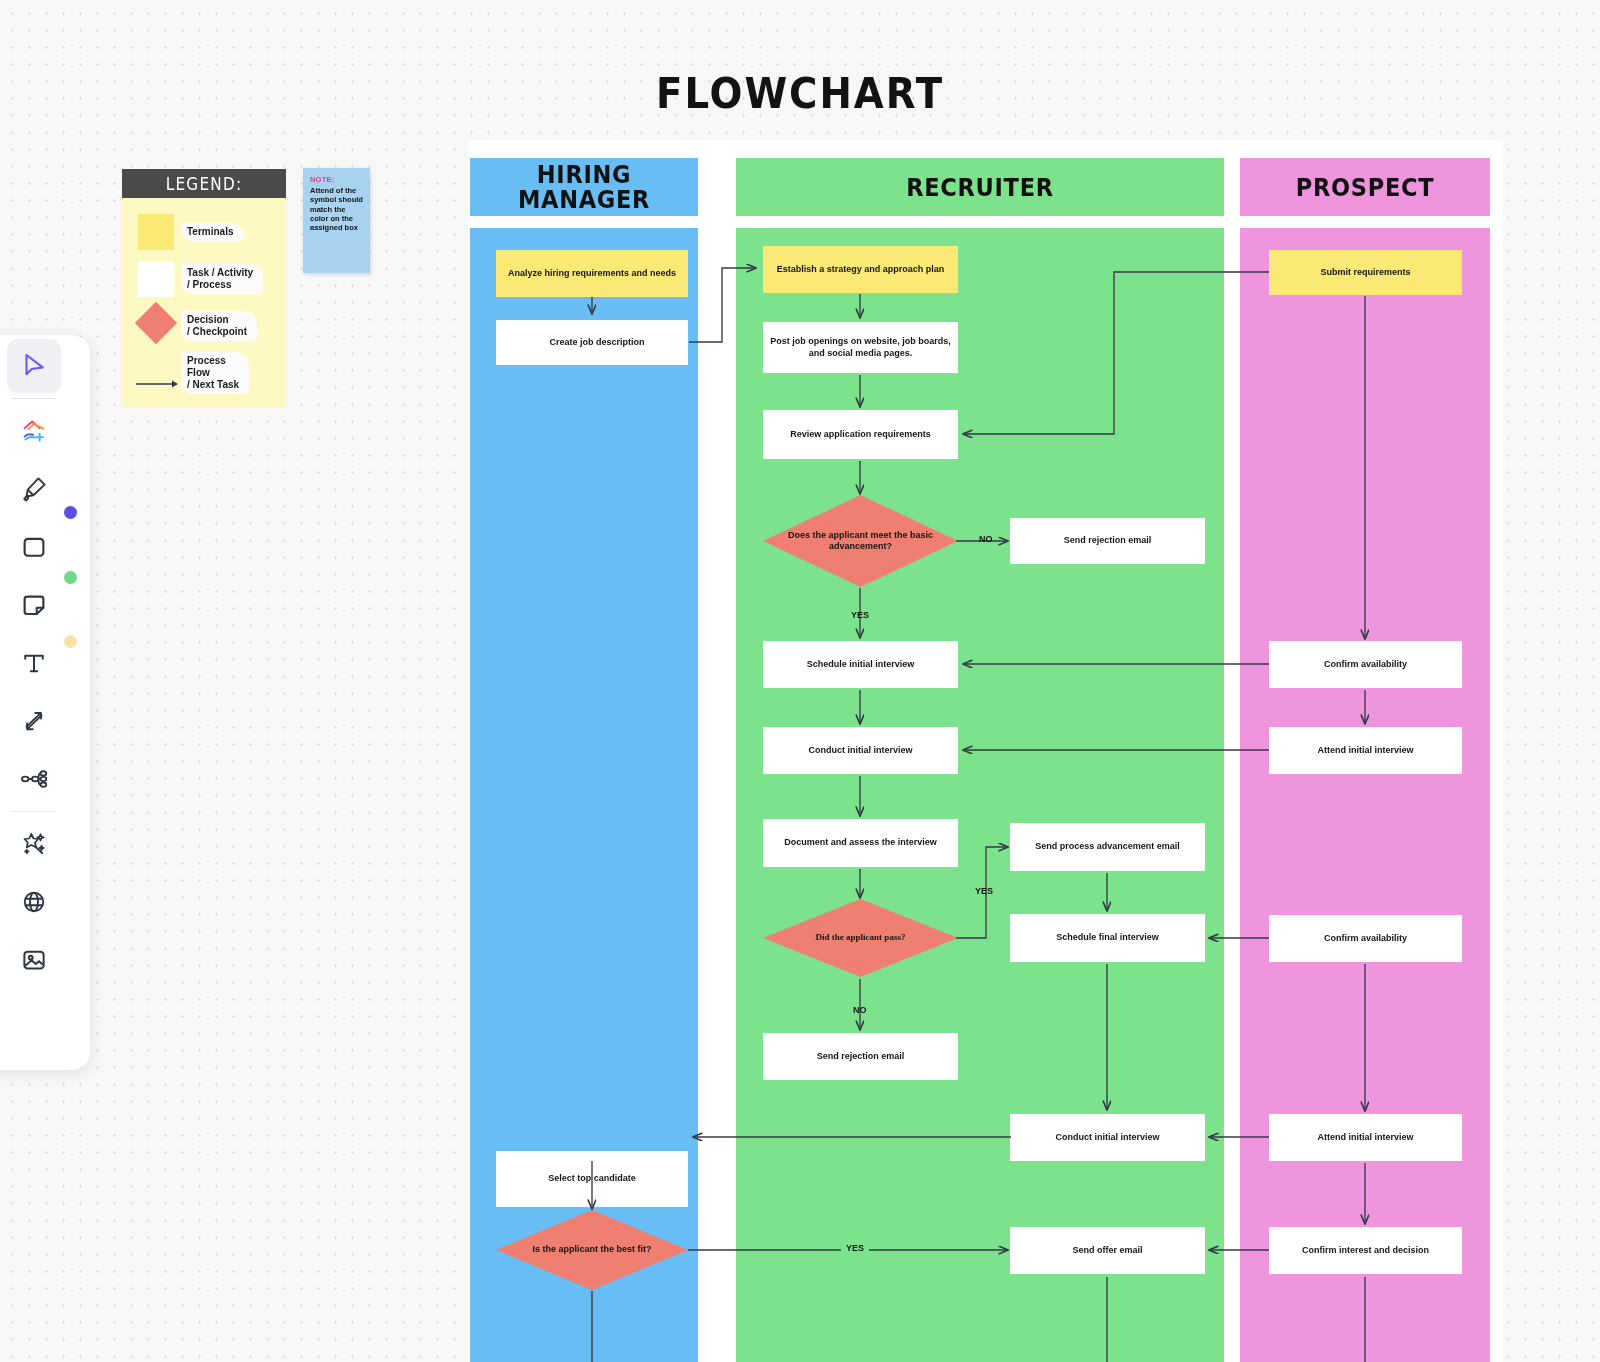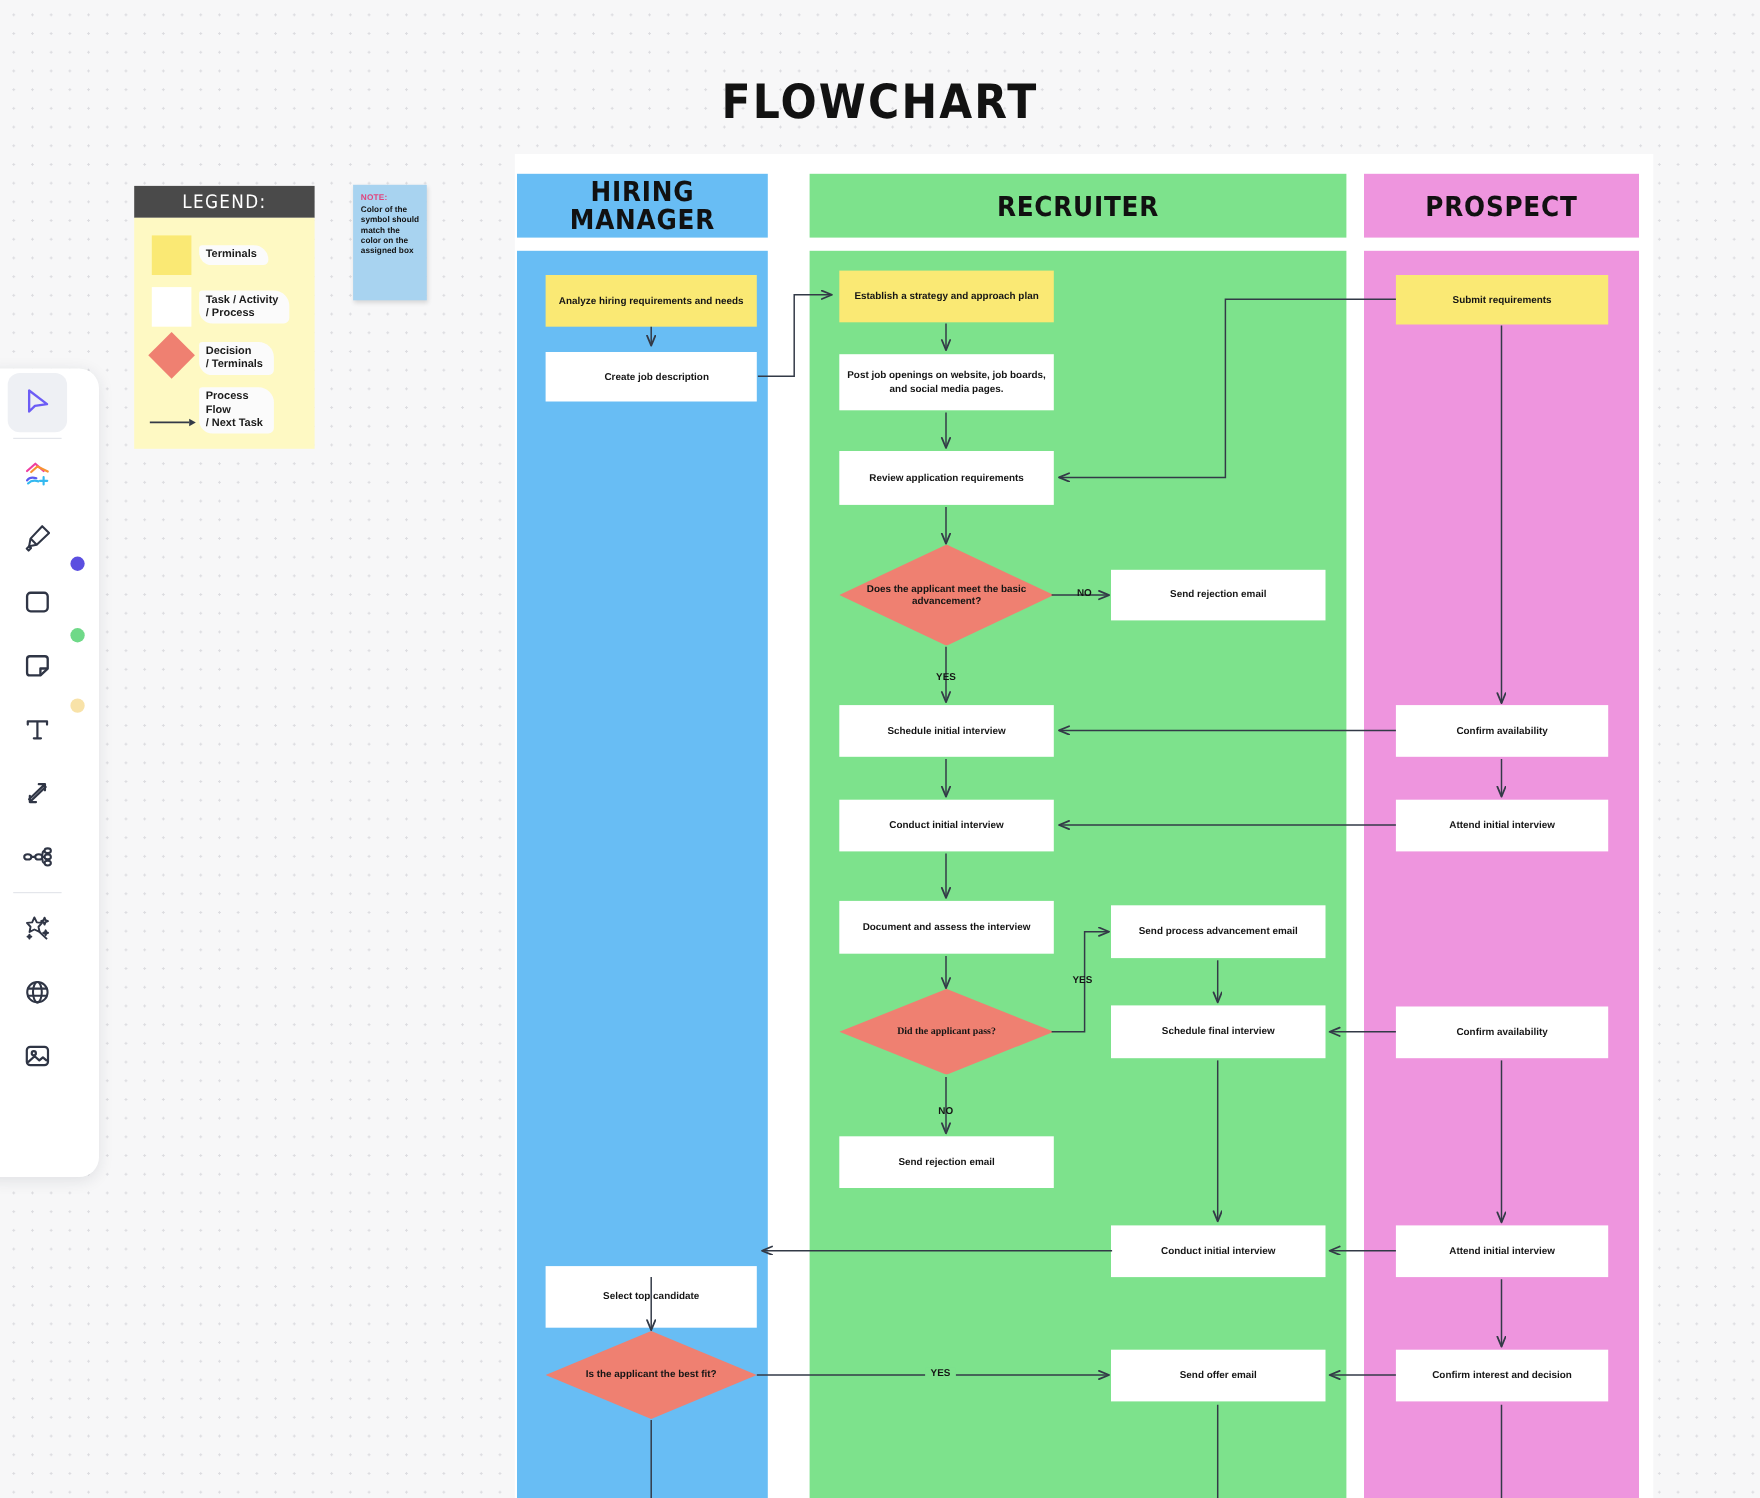--- a/index.html
+++ b/index.html
@@ -115,21 +115,21 @@
     font-size: 10px;
     line-height: 12px;
     color: #1b1b1b;
     font-weight: 600;
     white-space: pre-line;
   }
 
   
   #note {
     position: absolute;
-    left: 321px; top: 168px;
+    left: 303px; top: 168px;
     width: 67px; height: 105px;
     background: #a8d3f0;
     padding: 7px 6px 6px 7px;
     box-shadow: 1px 2px 4px rgba(0,0,0,0.13);
     z-index: 11;
   }
   #note-label { color: #e0447d; font-size: 7.5px; font-weight: 700; letter-spacing: 0.2px; }
   #note-text  { color: #121212; font-size: 7.5px; line-height: 9.3px; font-weight: 600; margin-top: 2px; }
 
   
@@ -366,21 +366,21 @@
 / Process</div>
         </div>
     </div>
 
     <div class="legend-row">
       <div class="legend-swatch-box">
           <div class="legend-diamond"></div>
         </div>
       <div class="legend-label-wrap">
           <div class="legend-label">Decision
-/ Terminals</div>
+/ Checkpoint</div>
         </div>
     </div>
 
     <div class="legend-row">
       <div class="legend-swatch-box legend-arrow">
         <svg width="44" height="12" viewBox="0 0 44 12" style="position:absolute;left:-2px;top:11px;">
           <path d="M0 6 L36 6" stroke="#333a47" stroke-width="1.6"></path>
           <path d="M36 2.6 L42 6 L36 9.4 Z" fill="#333a47"></path>
         </svg>
       </div>
@@ -389,21 +389,21 @@
 Flow
 / Next Task</div>
         </div>
     </div>
 
   </div>
 </div>
 
 <div id="note">
   <div id="note-label">NOTE:</div>
-  <div id="note-text">Color of the symbol should match the color on the assigned box</div>
+  <div id="note-text">Attend of the symbol should match the color on the assigned box</div>
 </div>
 
 <div id="flow-title">FLOWCHART</div>
 
 <div class="lane-body c-blue" style="left:470px; top:228px; width:228px; height:1134px;"></div>
 <div class="lane-body c-green" style="left:736px; top:228px; width:488px; height:1134px;"></div>
 <div class="lane-body c-pink" style="left:1240px; top:228px; width:250px; height:1134px;"></div>
 
 <div class="lane-header c-blue" style="left:470px; top:158px; width:228px;">
   <span>HIRING

